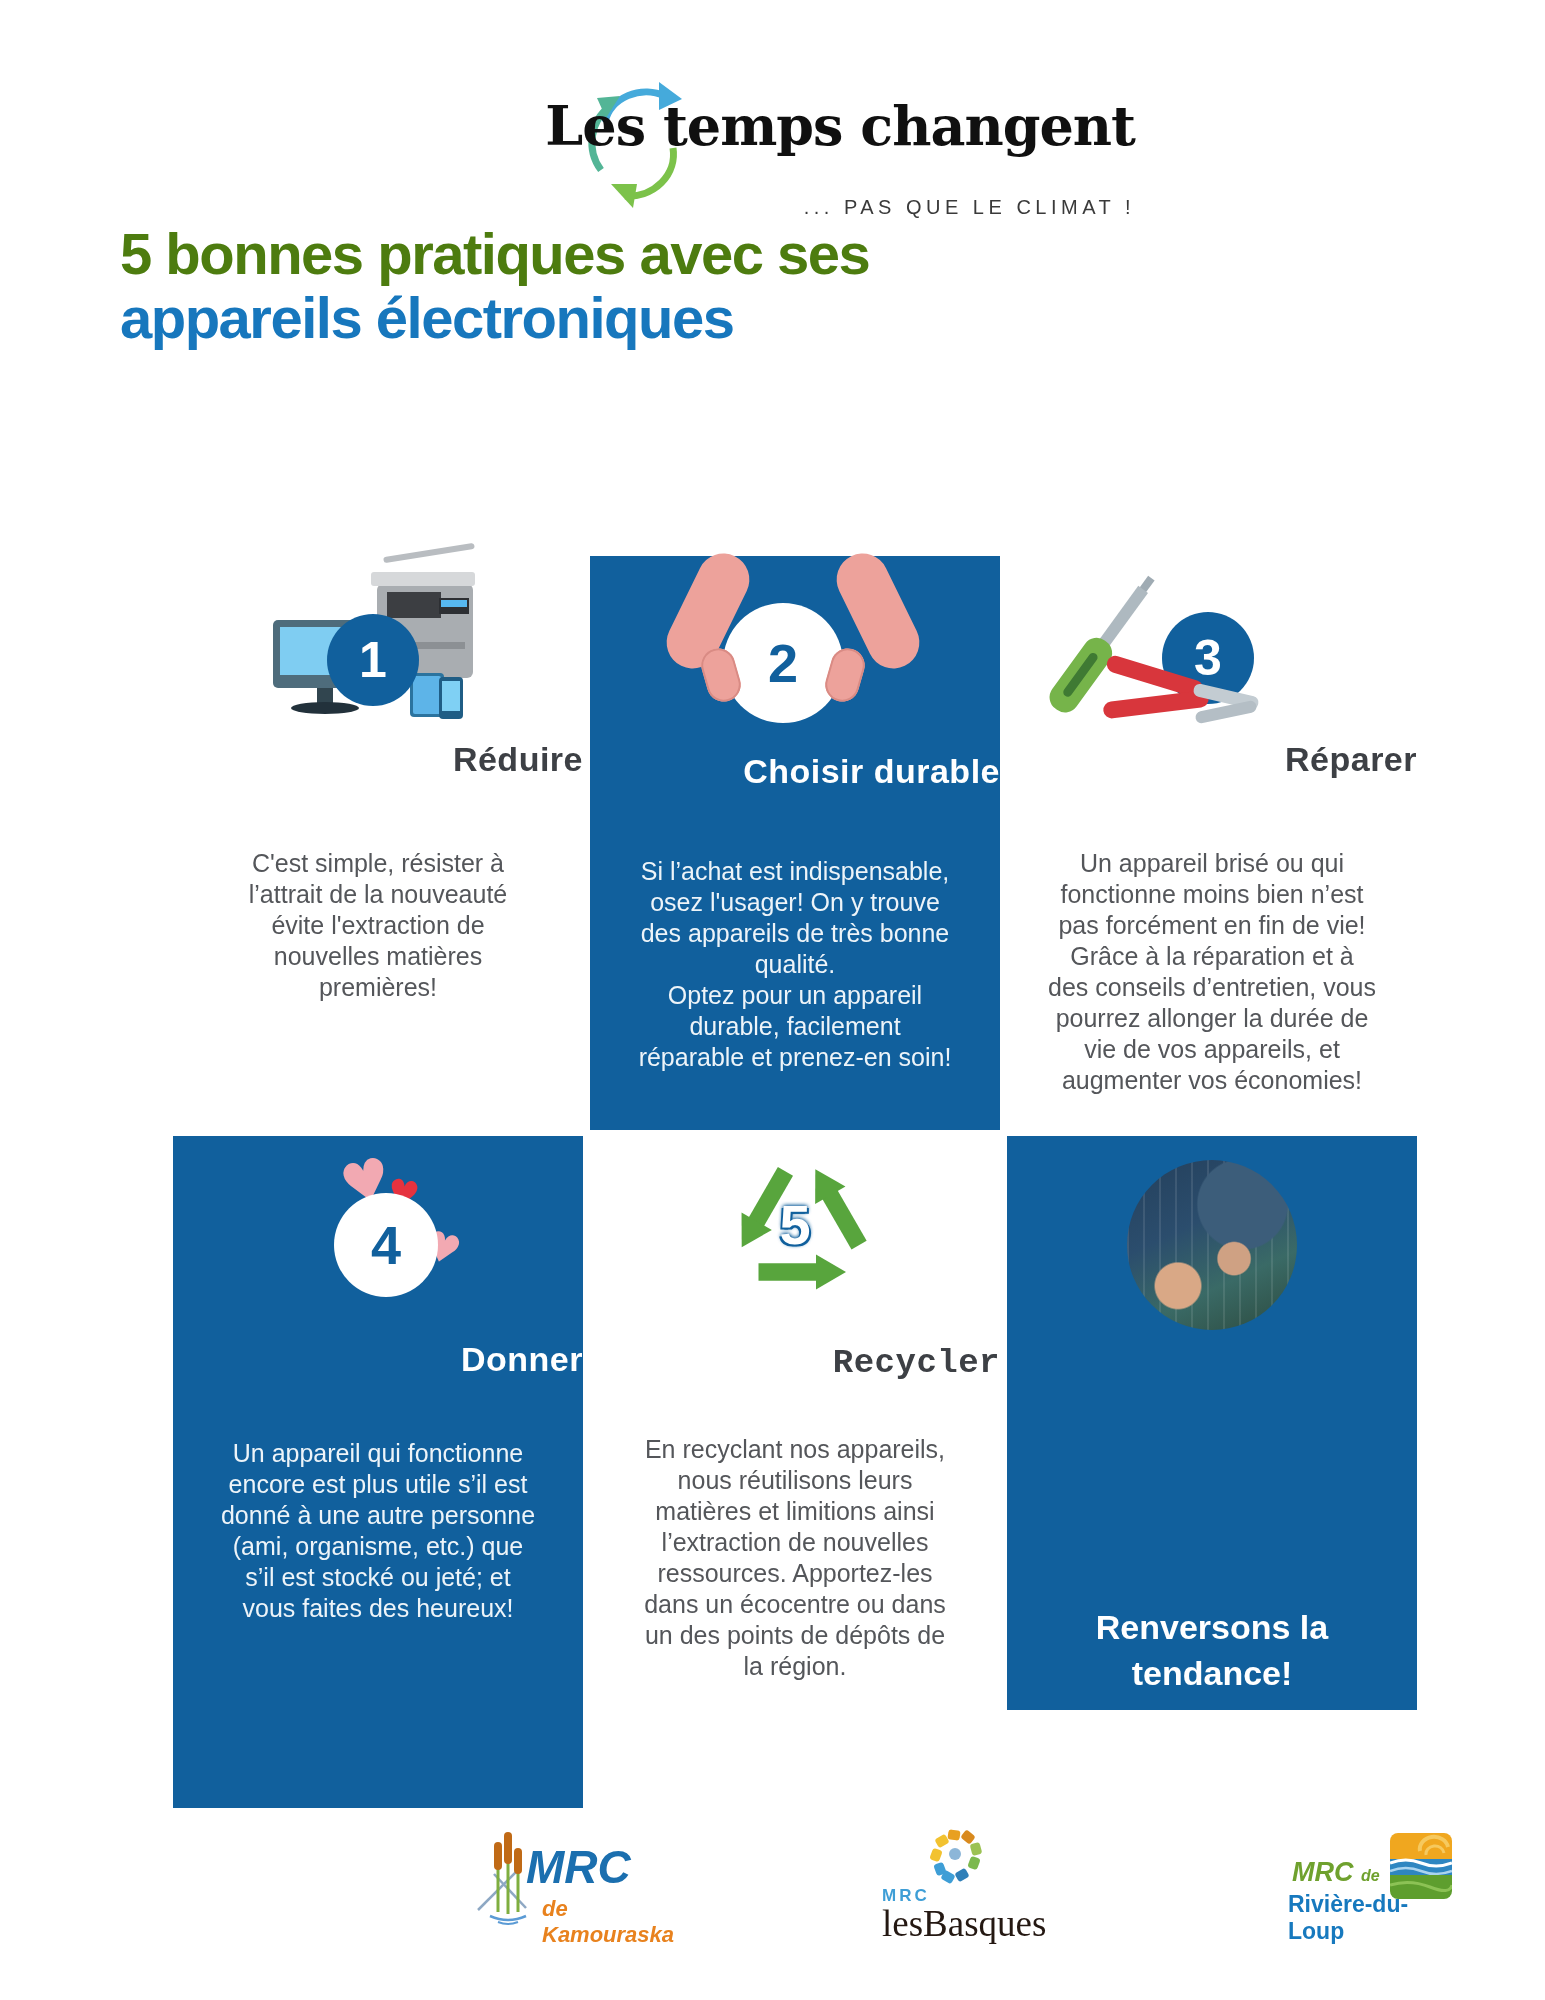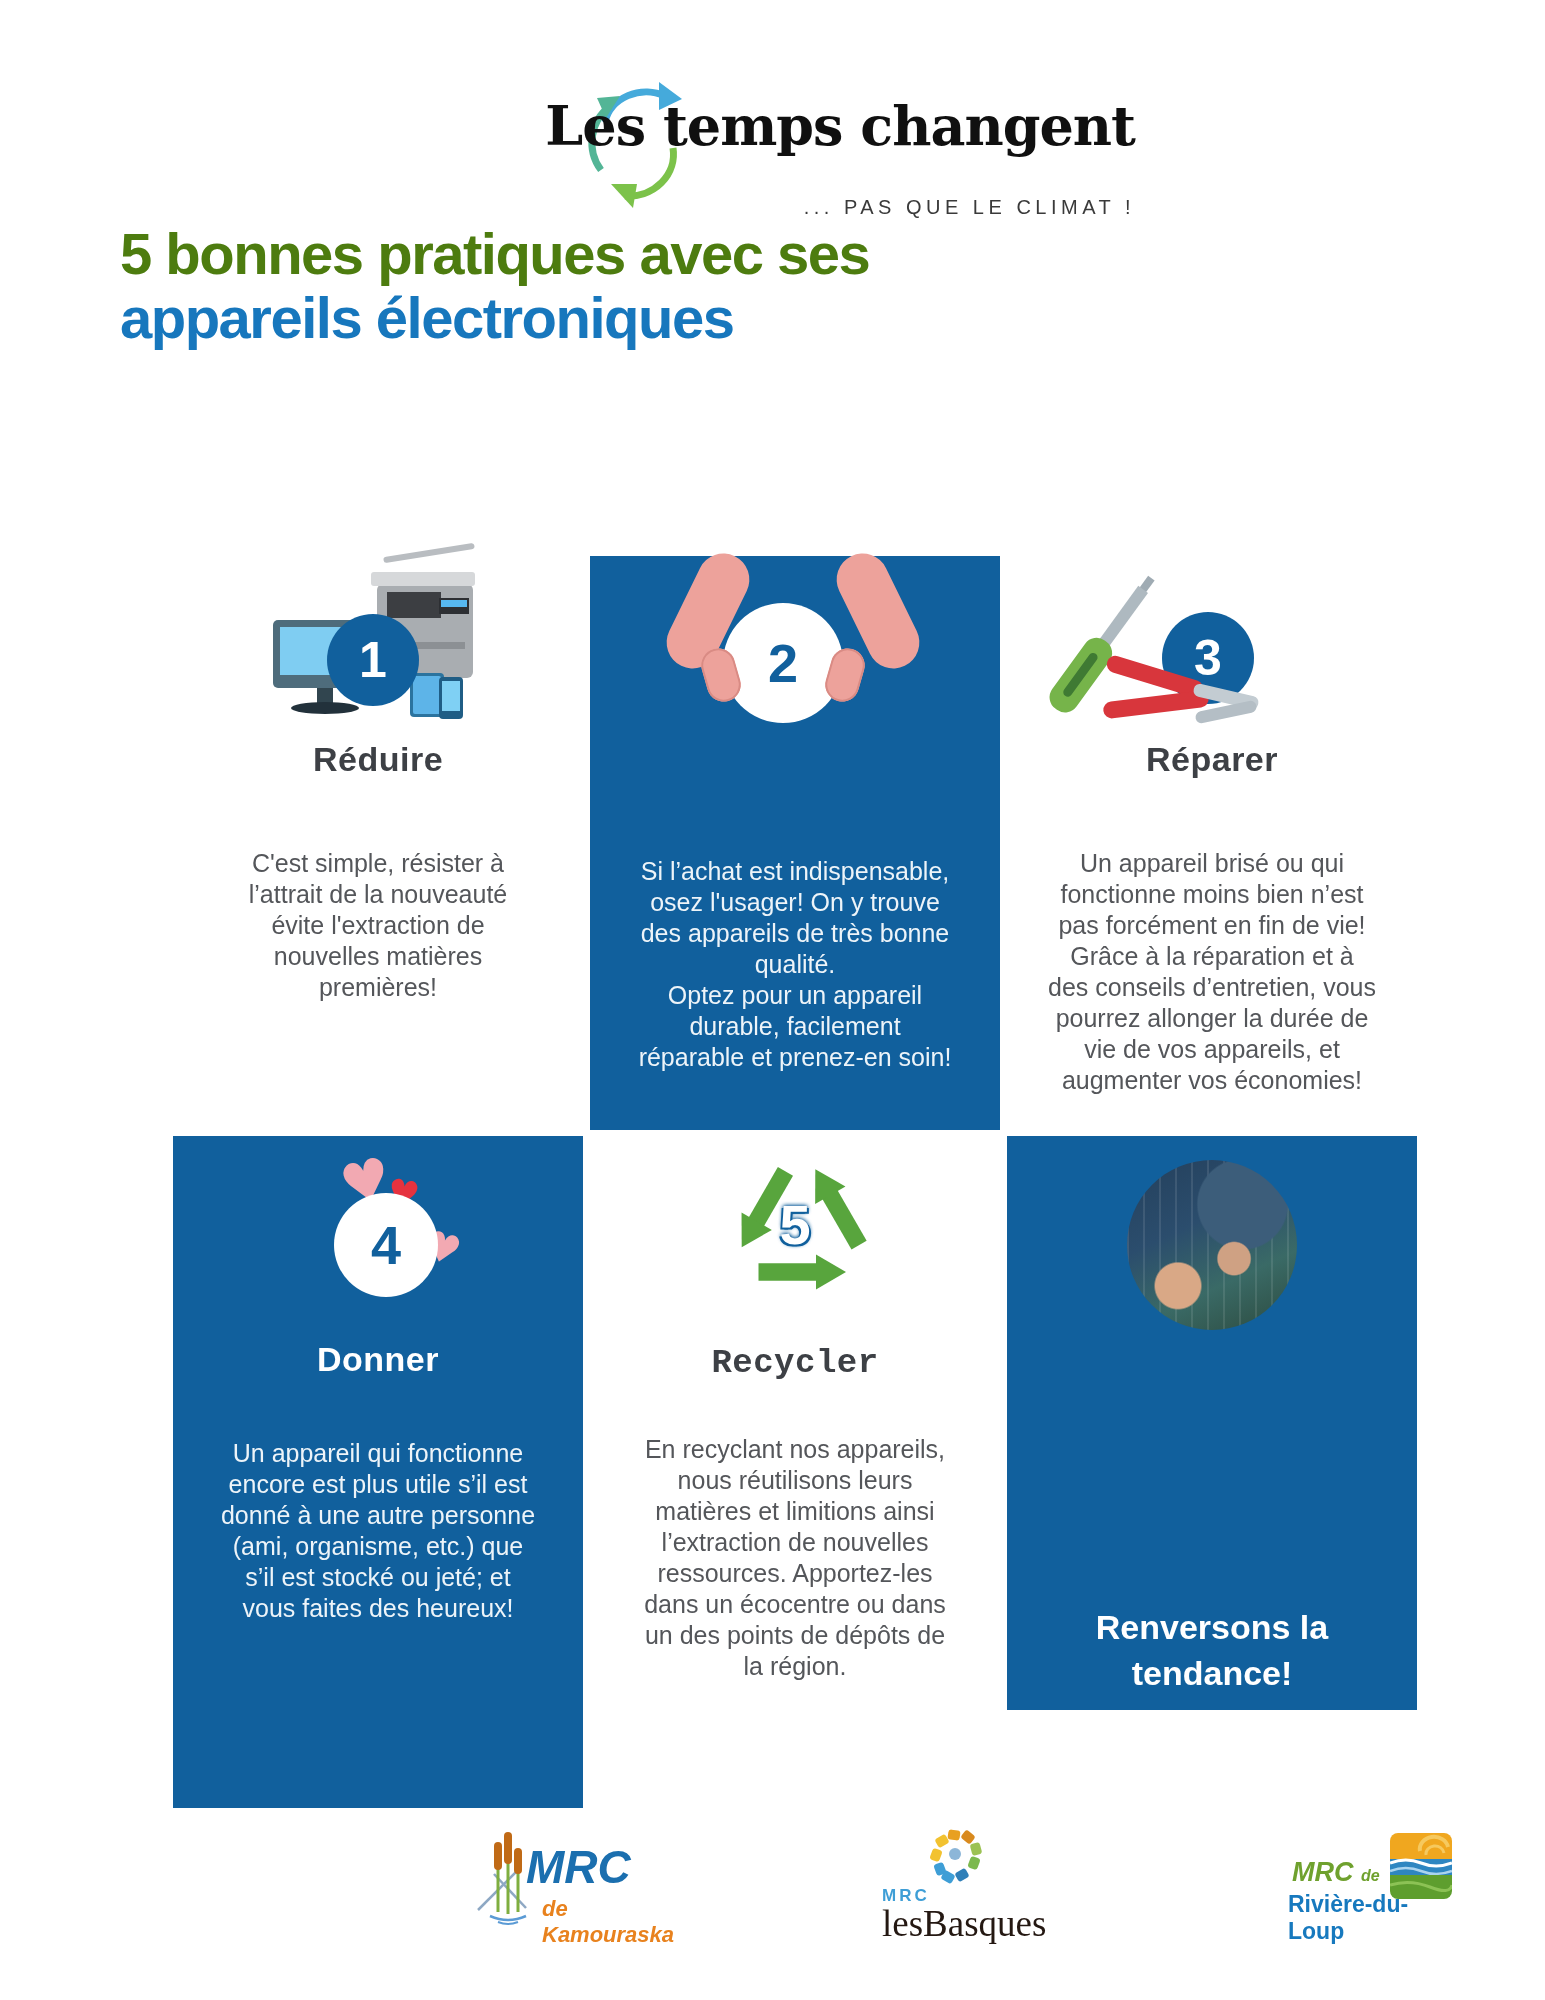--- a/index.html
+++ b/index.html
@@ -25,21 +25,21 @@
   
   .card{position:absolute;width:410px;}
   .card.blue{background:#11609d;}
   .card1{left:173px;top:556px;height:574px;}
   .card2{left:590px;top:556px;height:574px;}
   .card3{left:1007px;top:556px;height:574px;}
   .card4{left:173px;top:1136px;height:672px;}
   .card5{left:590px;top:1136px;height:672px;}
   .card6{left:1007px;top:1136px;height:574px;}
 
-  .card-title{position:absolute;left:0;width:100%;text-align:center;
+  .card-title{position:absolute;left:0;width:100%;text-align:right;
       font-size:34px;font-weight:bold;color:#3d4045;letter-spacing:.5px;}
   .card.blue .card-title, .card-title.on-blue{color:#ffffff;}
   .card-body{position:absolute;left:20px;width:370px;text-align:center;
       font-size:25px;line-height:31px;color:#54565a;}
   .card.blue .card-body{color:#edf4f9;}
 
   .num-circle{position:absolute;border-radius:50%;display:flex;
       align-items:center;justify-content:center;font-weight:bold;}
   .num-circle.blue{background:#11609d;color:#ffffff;font-size:50px;}
   .num-circle.white{background:#ffffff;color:#11609d;font-size:54px;}
@@ -171,20 +171,21 @@
   </div>
 
   <div class="card blue card2">
     <div>
       <div class="arm" style="left:92px;top:-6px;transform:rotate(26deg);"></div>
       <div class="arm" style="left:262px;top:-6px;transform:rotate(-26deg);"></div>
       <div class="num-circle white" style="left:133px;top:47px;width:120px;height:120px;">2</div>
       <div class="hand" style="left:114px;top:92px;transform:rotate(-16deg);"></div>
       <div class="hand" style="left:238px;top:92px;transform:rotate(16deg);"></div>
     </div>
+    <div class="card-title" style="top:196px;">Choisir durable</div>
     <div class="card-body pre" style="top:300px;">Si l’achat est indispensable,
 osez l'usager! On y trouve
 des appareils de très bonne
 qualité.
 Optez pour un appareil
 durable, facilement
 réparable et prenez-en soin!</div>
   </div>
 
   <div class="card card3">

